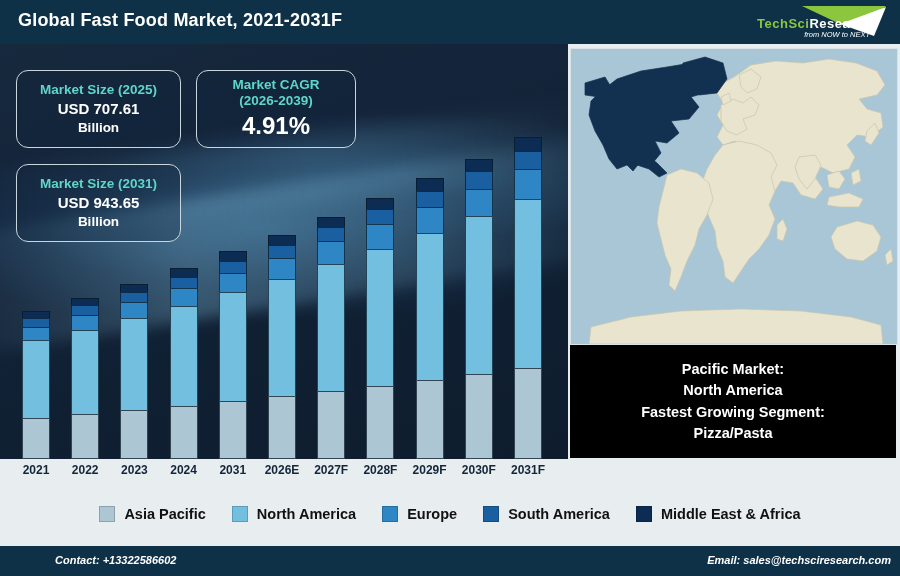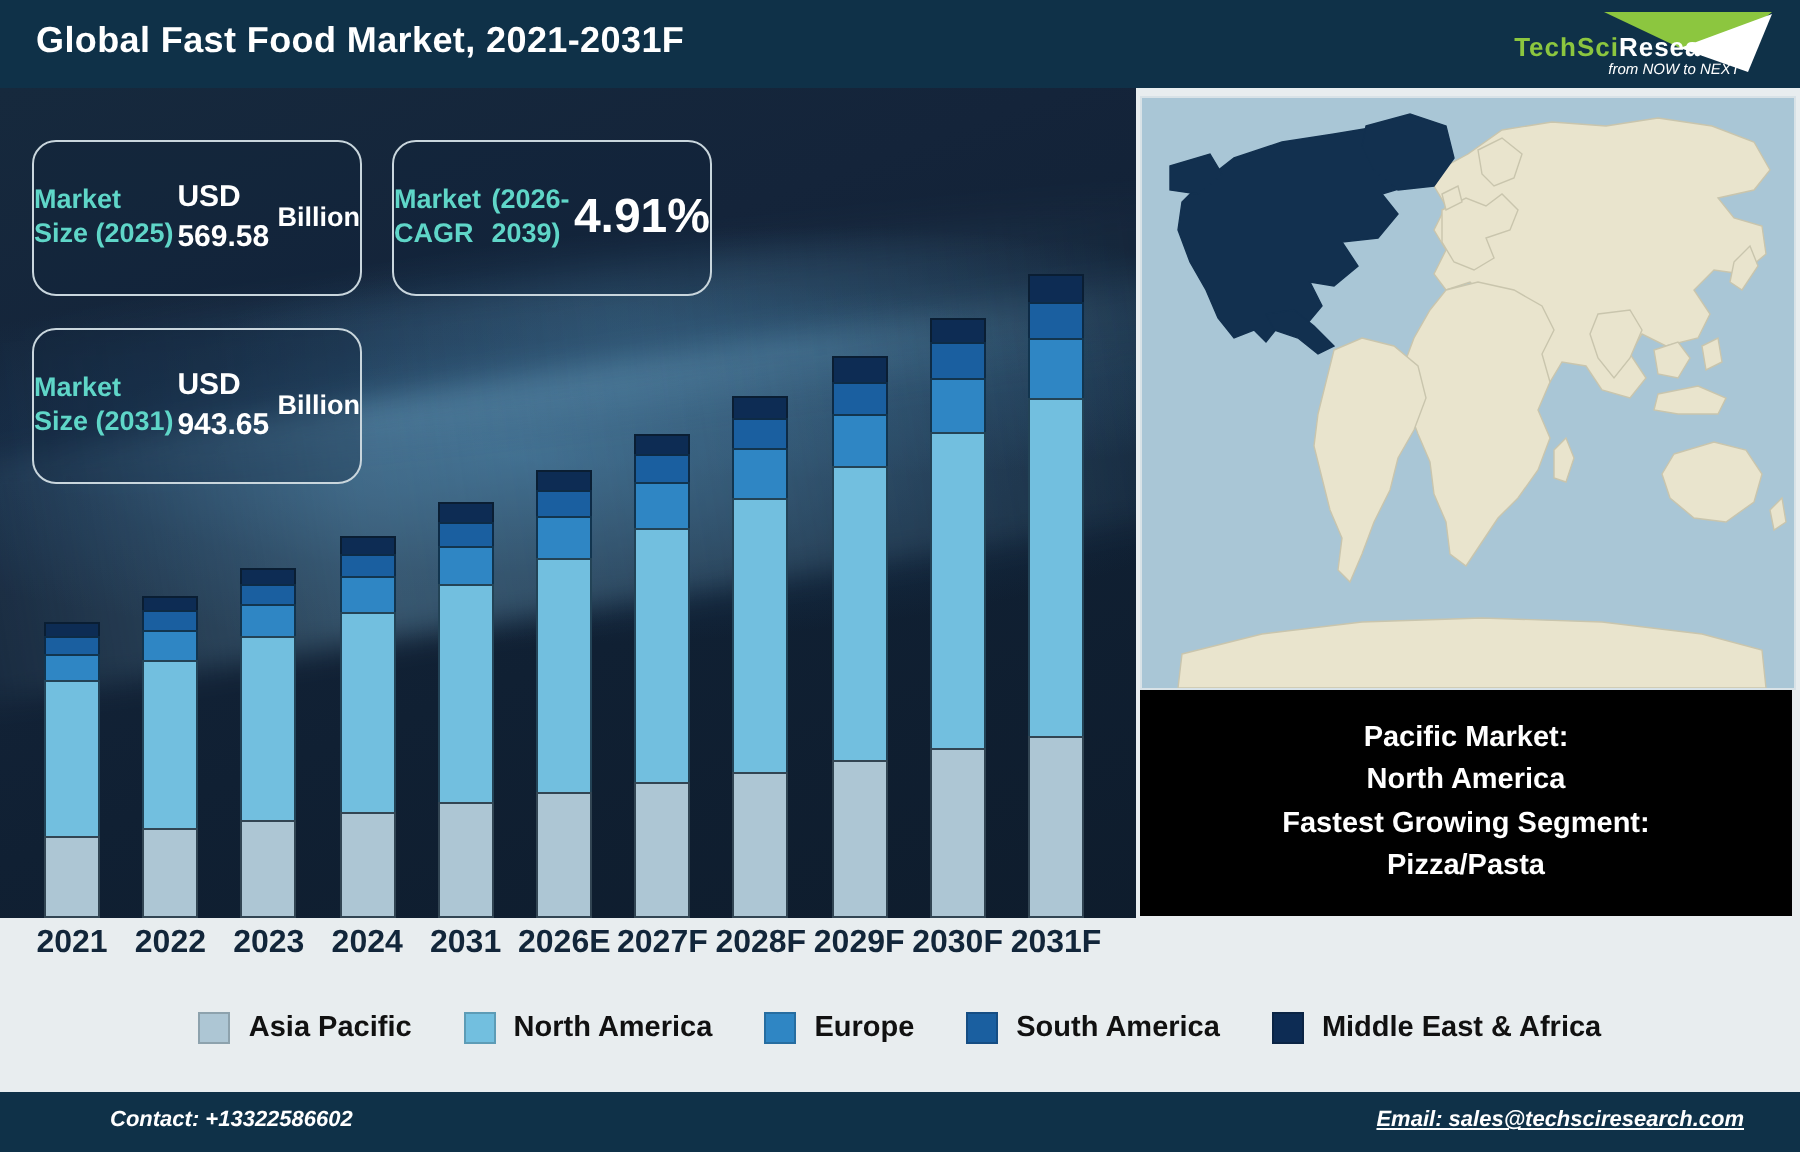--- a/index.html
+++ b/index.html
@@ -41,38 +41,38 @@
   }
   .sheen2{
     position:absolute;left:0px;top:90px;width:620px;height:70px;
     background:linear-gradient(90deg, rgba(110,175,215,0) 0%, rgba(130,195,230,.16) 50%, rgba(110,175,215,0) 100%);
     transform:rotate(-7deg);filter:blur(9px);
   }
 
   
   .card{
     position:absolute;border:1px solid #c9d6dd;border-radius:12px;
-    text-align:left;background:rgba(17,38,58,.30);
-    display:flex;flex-direction:row;justify-content:center;align-items:center;
+    text-align:right;background:rgba(17,38,58,.30);
+    display:flex;flex-direction:column;justify-content:center;align-items:center;
   }
   .card .t{color:#5fd6c8;font-size:13.5px;font-weight:bold;line-height:1.25;}
   .card .v{color:#ffffff;font-size:15px;font-weight:bold;line-height:1.35;}
   .card .u{color:#ffffff;font-size:13.5px;font-weight:bold;line-height:1.3;}
   .card .big{color:#ffffff;font-size:24px;font-weight:bold;line-height:1.3;}
   #card-size-2025{left:16px;top:26px;width:163px;height:76px;}
   #card-cagr{left:196px;top:26px;width:158px;height:76px;}
   #card-size-2031{left:16px;top:120px;width:163px;height:76px;}
 
   
   .plot{position:absolute;left:0;top:0;width:568px;height:440px;}
   .bar{position:absolute;bottom:25px;width:28px;}
   .seg{width:100%;box-sizing:border-box;border:1px solid rgba(10,25,40,.75);border-bottom:none;}
   .bar .seg:last-child{border-bottom:1px solid rgba(10,25,40,.75);}
   .xlabels{position:absolute;left:0;top:415px;width:568px;height:25px;}
-  .xlab{position:absolute;width:46px;text-align:center;font-size:16px;font-weight:bold;color:#12263a;top:4px;}
+  .xlab{position:absolute;width:46px;text-align:center;font-size:12px;font-weight:bold;color:#12263a;top:4px;}
   .xaxis-strip{position:absolute;left:0;bottom:0;width:568px;height:25px;background:#e8edef;}
 
   
   .mapbox{position:absolute;left:570px;top:48px;width:326px;height:295px;background:#a9c6d6;border:1px solid #d8e2e7;overflow:hidden;}
   .mapbox svg{display:block;width:100%;height:100%;}
 
   
   .callout{
     position:absolute;left:570px;top:345px;width:326px;height:113px;background:#000000;
     display:flex;flex-direction:column;justify-content:center;align-items:center;
@@ -86,21 +86,21 @@
     display:flex;align-items:center;justify-content:center;gap:26px;
   }
   .legend-item{display:flex;align-items:center;gap:9px;}
   .swatch{width:14px;height:14px;border:1px solid rgba(0,0,0,.18);}
   .legend-label{font-size:14.5px;font-weight:bold;color:#111111;white-space:nowrap;}
 
   
   .footer{position:absolute;left:0;top:546px;width:900px;height:30px;background:#0f3148;padding-left:24px;}
   .footer span{position:absolute;top:8px;font-size:11px;font-style:italic;font-weight:bold;color:#ffffff;}
   #footer-contact{left:55px;}
-  #footer-email{right:52px;text-decoration:underline;}
+  #footer-email{right:33px;}
 </style>
 </head>
 <body>
 
 <div class="poster">
 
   <div class="header">
     <div class="header-title">Global Fast Food Market, 2021-2031F</div>
     <div class="logo">
       <svg width="178" height="40" viewBox="0 0 178 40">
@@ -113,21 +113,21 @@
       <div class="logo-tag">from NOW to NEXT</div>
     </div>
   </div>
 
   <div class="chartpanel">
     <div class="sheen"></div>
     <div class="sheen2"></div>
 
     <div class="card" id="card-size-2025">
       <div class="t">Market Size (2025)</div>
-      <div class="v">USD 569.58</div>
+      <div class="v">USD 707.61</div>
       <div class="u">Billion</div>
     </div>
 
     <div class="card" id="card-cagr">
       <div class="t">Market CAGR</div>
       <div class="t">(2026-2039)</div>
       <div class="big">4.91%</div>
     </div>
 
     <div class="card" id="card-size-2031">

